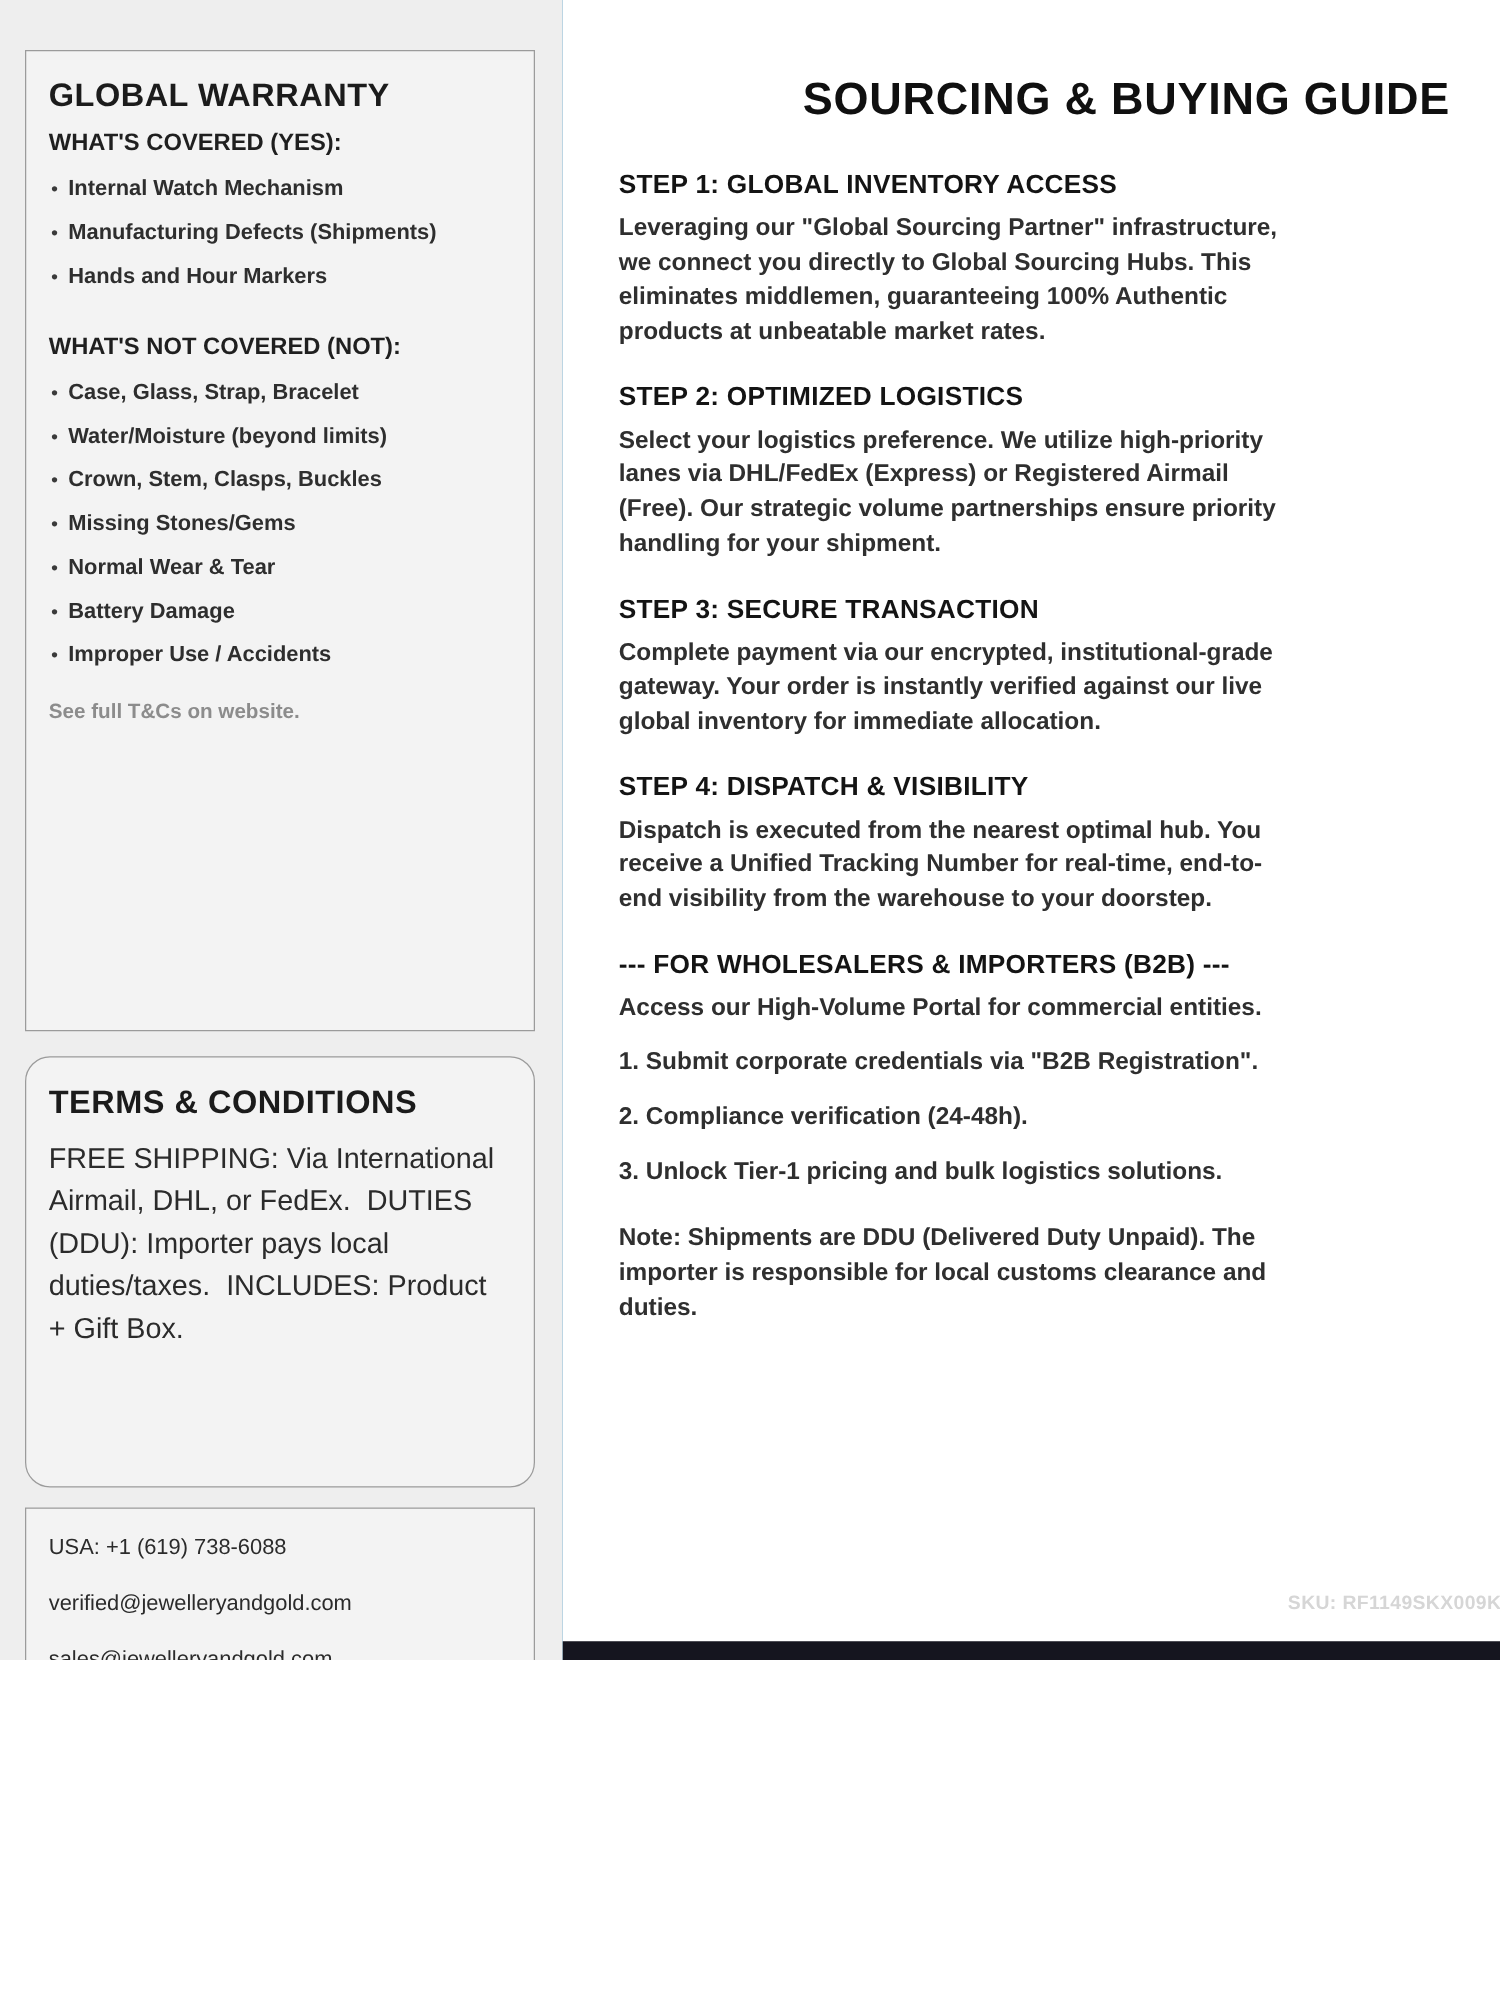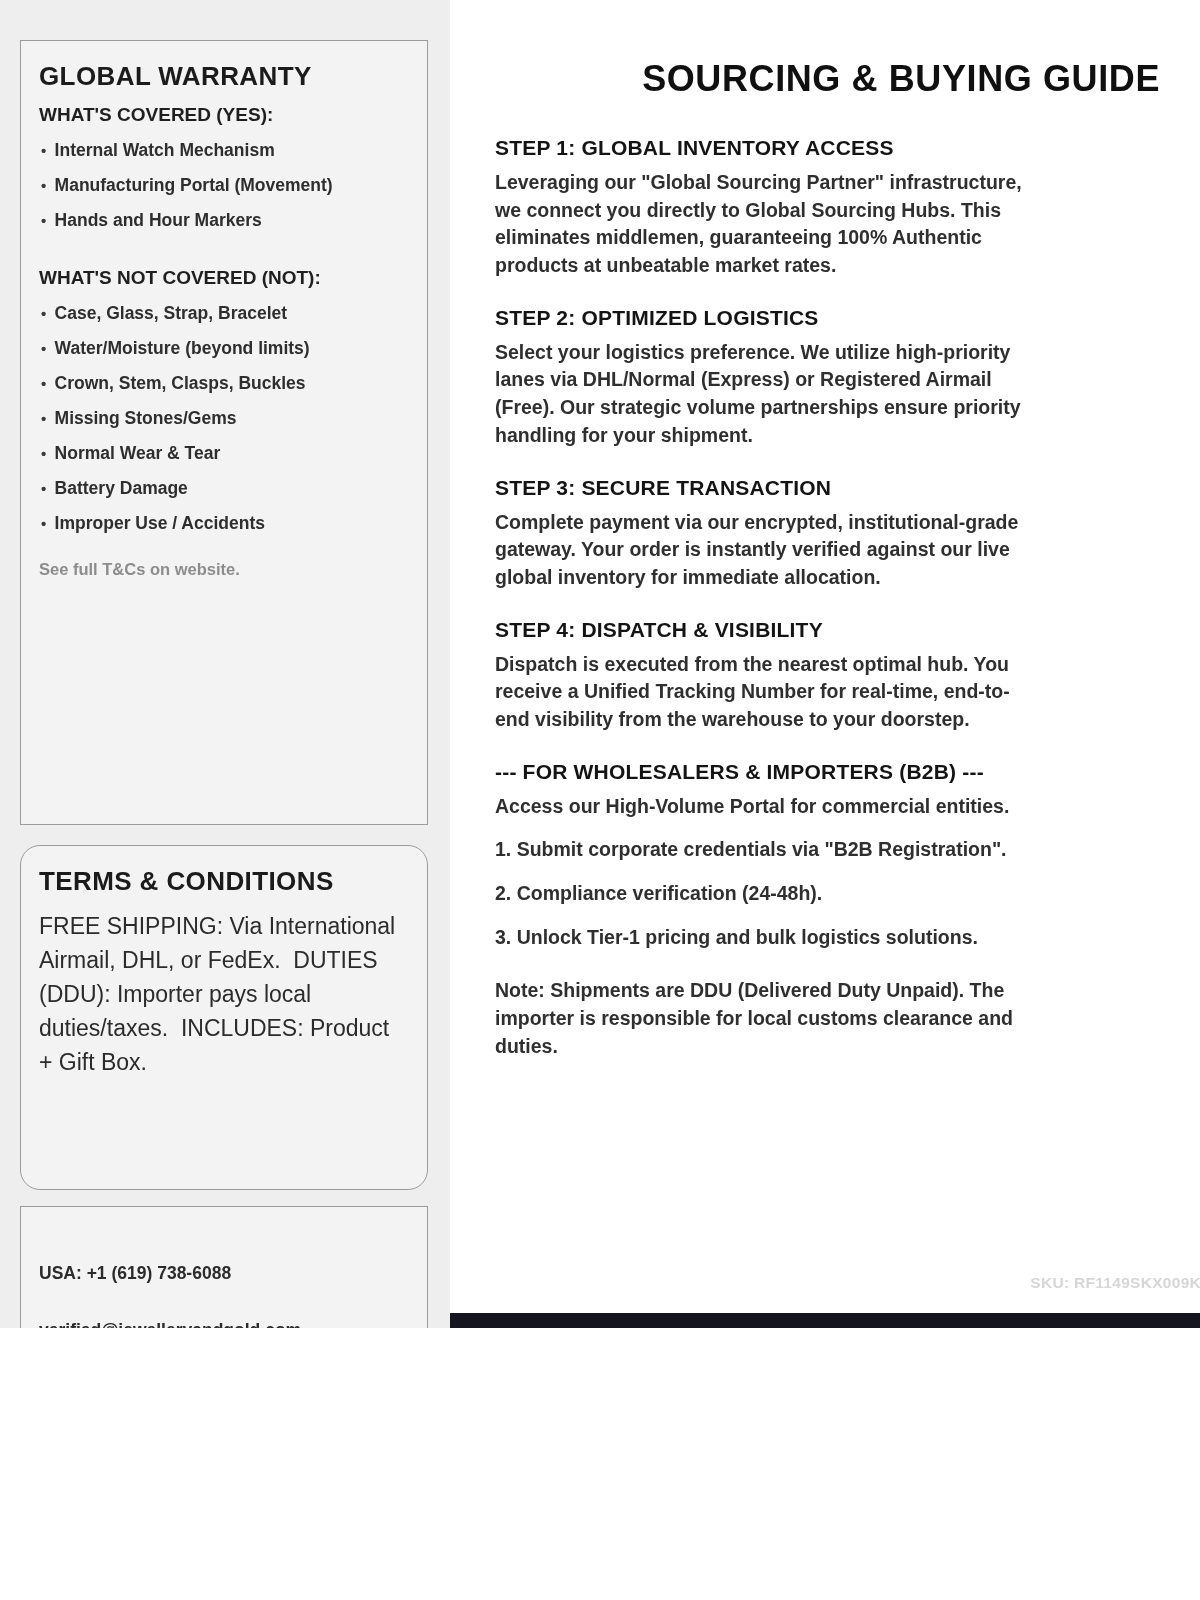--- a/index.html
+++ b/index.html
@@ -68,24 +68,23 @@
   }
   .terms-body {
     font-size: 23px;
     font-weight: 400;
     line-height: 1.48;
     color: #2b2b2b;
     white-space: pre-wrap;
   }
   .contact-line {
     font-size: 17.5px;
-    font-weight: 700;
+    font-weight: 400;
     color: #2b2b2b;
     margin-bottom: 24px;
-    margin-top: 36px;
   }
 
   
   .main {
     flex: 1;
     position: relative;
     background: #ffffff;
     padding: 58px 40px 0 45px;
     overflow: hidden;
   }
@@ -140,21 +139,21 @@
 <div class="page">
 
   <aside class="sidebar">
 
     <section class="panel panel-warranty">
       <h2 class="panel-title">GLOBAL WARRANTY</h2>
 
       <h3 class="sub-heading">WHAT'S COVERED (YES):</h3>
       <div class="bullet-list">
         <div class="bullet-item">Internal Watch Mechanism</div>
-        <div class="bullet-item">Manufacturing Portal (Movement)</div>
+        <div class="bullet-item">Manufacturing Defects (Shipments)</div>
         <div class="bullet-item">Hands and Hour Markers</div>
       </div>
 
       <h3 class="sub-heading second">WHAT'S NOT COVERED (NOT):</h3>
       <div class="bullet-list">
         <div class="bullet-item">Case, Glass, Strap, Bracelet</div>
         <div class="bullet-item">Water/Moisture (beyond limits)</div>
         <div class="bullet-item">Crown, Stem, Clasps, Buckles</div>
         <div class="bullet-item">Missing Stones/Gems</div>
         <div class="bullet-item">Normal Wear &amp; Tear</div>
@@ -182,21 +181,21 @@
 
     <h1 class="main-title">SOURCING &amp; BUYING GUIDE</h1>
 
     <section class="step">
       <h2 class="step-heading">STEP 1: GLOBAL INVENTORY ACCESS</h2>
       <p class="step-body">Leveraging our "Global Sourcing Partner" infrastructure, we connect you directly to Global Sourcing Hubs. This eliminates middlemen, guaranteeing 100% Authentic products at unbeatable market rates.</p>
     </section>
 
     <section class="step">
       <h2 class="step-heading">STEP 2: OPTIMIZED LOGISTICS</h2>
-      <p class="step-body">Select your logistics preference. We utilize high-priority lanes via DHL/Normal (Express) or Registered Airmail (Free). Our strategic volume partnerships ensure priority handling for your shipment.</p>
+      <p class="step-body">Select your logistics preference. We utilize high-priority lanes via DHL/FedEx (Express) or Registered Airmail (Free). Our strategic volume partnerships ensure priority handling for your shipment.</p>
     </section>
 
     <section class="step">
       <h2 class="step-heading">STEP 3: SECURE TRANSACTION</h2>
       <p class="step-body">Complete payment via our encrypted, institutional-grade gateway. Your order is instantly verified against our live global inventory for immediate allocation.</p>
     </section>
 
     <section class="step">
       <h2 class="step-heading">STEP 4: DISPATCH &amp; VISIBILITY</h2>
       <p class="step-body">Dispatch is executed from the nearest optimal hub. You receive a Unified Tracking Number for real-time, end-to-end visibility from the warehouse to your doorstep.</p>

